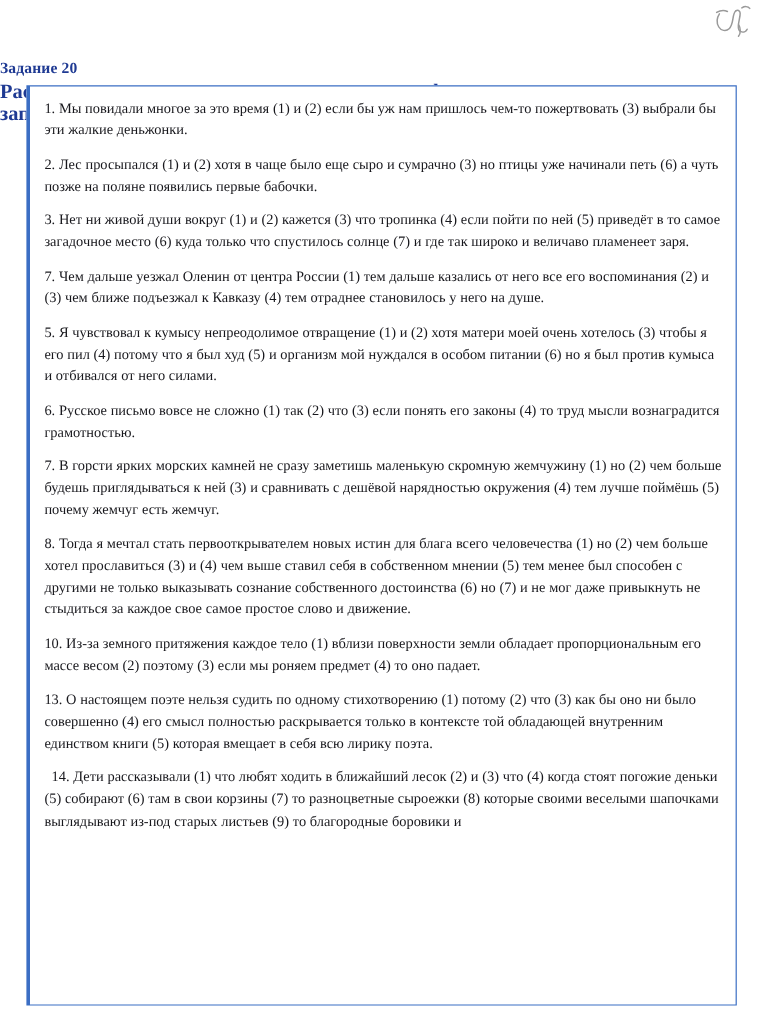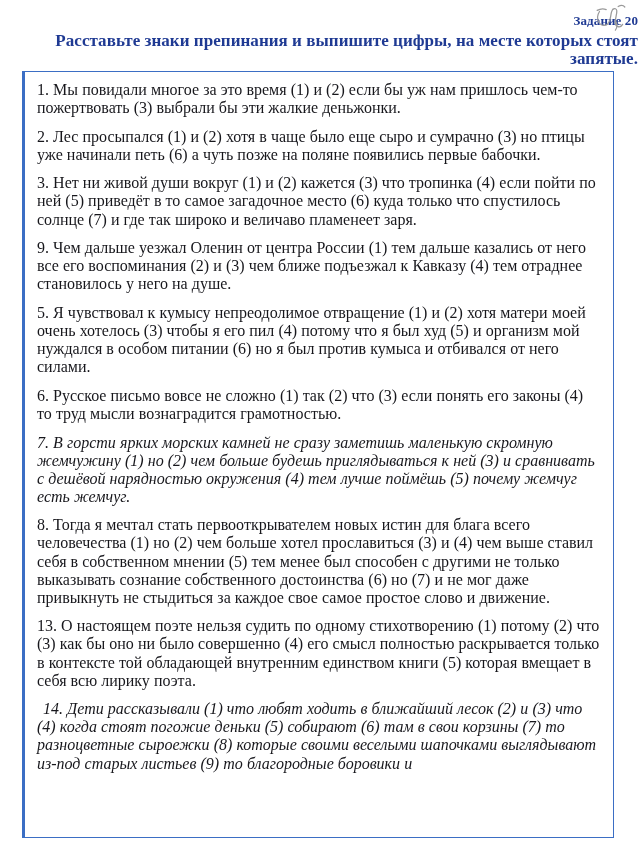--- a/index.html
+++ b/index.html
@@ -26,21 +26,22 @@
     height: 32px;
     color: #9a9a9a;
     user-select: none;
     pointer-events: none;
   }
   .watermark svg { display: block; width: 100%; height: 100%; }
 
   
   .heading-block {
     padding-top: 13px;
-    text-align: right;
+    text-align: left;
+    margin-top: 36px;
   }
   .task-title {
     font-family: "Liberation Serif", "DejaVu Serif", serif;
     font-weight: bold;
     font-size: 13px;
     line-height: 16px;
     color: #1f3a93;
     letter-spacing: 0.1px;
   }
   .task-subtitle {
@@ -64,30 +65,29 @@
     border: 1px solid #3b6ec4;
     border-left: 3px solid #3b6ec4;
     background: #ffffff;
     overflow: hidden;
   }
   .content-inner {
     padding: 9px 11px 0 12px;
   }
 
   .item {
-    font-size: 16px;
+    font-size: 12px;
     line-height: 18.1px;
     text-align: left;
     margin: 0 0 10.5px 0;
     color: #17171c;
     word-spacing: 0.1px;
   }
   .item.gap-before {
     margin-top: 8px;
-    font-style: italic;
   }
   .item.indent {
     text-indent: 6px;
   }
 
   
   .clip-tail { overflow: hidden; }
 </style>
 </head>
 <body>
@@ -107,21 +107,22 @@
 <div class="heading-block">
   <div class="task-title">Задание 20</div>
   <div class="task-subtitle">Расставьте знаки препинания и выпишите цифры, на месте которых стоят запятые.</div>
 </div>
 
 <div class="content-box clip-tail">
   <div class="content-inner" id="exercise-list">
     <p class="item">1. Мы повидали многое за это время (1) и (2) если бы уж нам пришлось чем-то пожертвовать (3) выбрали бы эти жалкие деньжонки.</p>
     <p class="item">2. Лес просыпался (1) и (2) хотя в чаще было еще сыро и сумрачно (3) но птицы уже начинали петь (6) а чуть позже на поляне появились первые бабочки.</p>
     <p class="item">3. Нет ни живой души вокруг (1) и (2) кажется (3) что тропинка (4) если пойти по ней (5) приведёт в то самое загадочное место (6) куда только что спустилось солнце (7) и где так широко и величаво пламенеет заря.</p>
-    <p class="item">9. Чем дальше уезжал Оленин от центра России (1) тем дальше казались от него все его воспоминания (2) и (3) чем ближе подъезжал к Кавказу (4) тем отраднее становилось у него на душе.</p>
+    <p class="item">7. Чем дальше уезжал Оленин от центра России (1) тем дальше казались от него все его воспоминания (2) и (3) чем ближе подъезжал к Кавказу (4) тем отраднее становилось у него на душе.</p>
     <p class="item">5. Я чувствовал к кумысу непреодолимое отвращение (1) и (2) хотя матери моей очень хотелось (3) чтобы я его пил (4) потому что я был худ (5) и организм мой нуждался в особом питании (6) но я был против кумыса и отбивался от него силами.</p>
     <p class="item">6. Русское письмо вовсе не сложно (1) так (2) что (3) если понять его законы (4) то труд мысли вознаградится грамотностью.</p>
     <p class="item gap-before">7. В горсти ярких морских камней не сразу заметишь маленькую скромную жемчужину (1) но (2) чем больше будешь приглядываться к ней (3) и сравнивать с дешёвой нарядностью окружения (4) тем лучше поймёшь (5) почему жемчуг есть жемчуг.</p>
     <p class="item">8. Тогда я мечтал стать первооткрывателем новых истин для блага всего человечества (1) но (2) чем больше хотел прославиться (3) и (4) чем выше ставил себя в собственном мнении (5) тем менее был способен с другими не только выказывать сознание собственного достоинства (6) но (7) и не мог даже привыкнуть не стыдиться за каждое свое самое простое слово и движение.</p>
+    <p class="item">10. Из-за земного притяжения каждое тело (1) вблизи поверхности земли обладает пропорциональным его массе весом (2) поэтому (3) если мы роняем предмет (4) то оно падает.</p>
     <p class="item">13. О настоящем поэте нельзя судить по одному стихотворению (1) потому (2) что (3) как бы оно ни было совершенно (4) его смысл полностью раскрывается только в контексте той обладающей внутренним единством книги (5) которая вмещает в себя всю лирику поэта.</p>
     <p class="item gap-before indent">14. Дети рассказывали (1) что любят ходить в ближайший лесок (2) и (3) что (4) когда стоят погожие деньки (5) собирают (6) там в свои корзины (7) то разноцветные сыроежки (8) которые своими веселыми шапочками выглядывают из-под старых листьев (9) то благородные боровики и</p>
   </div>
 </div>
 
 </body></html>

